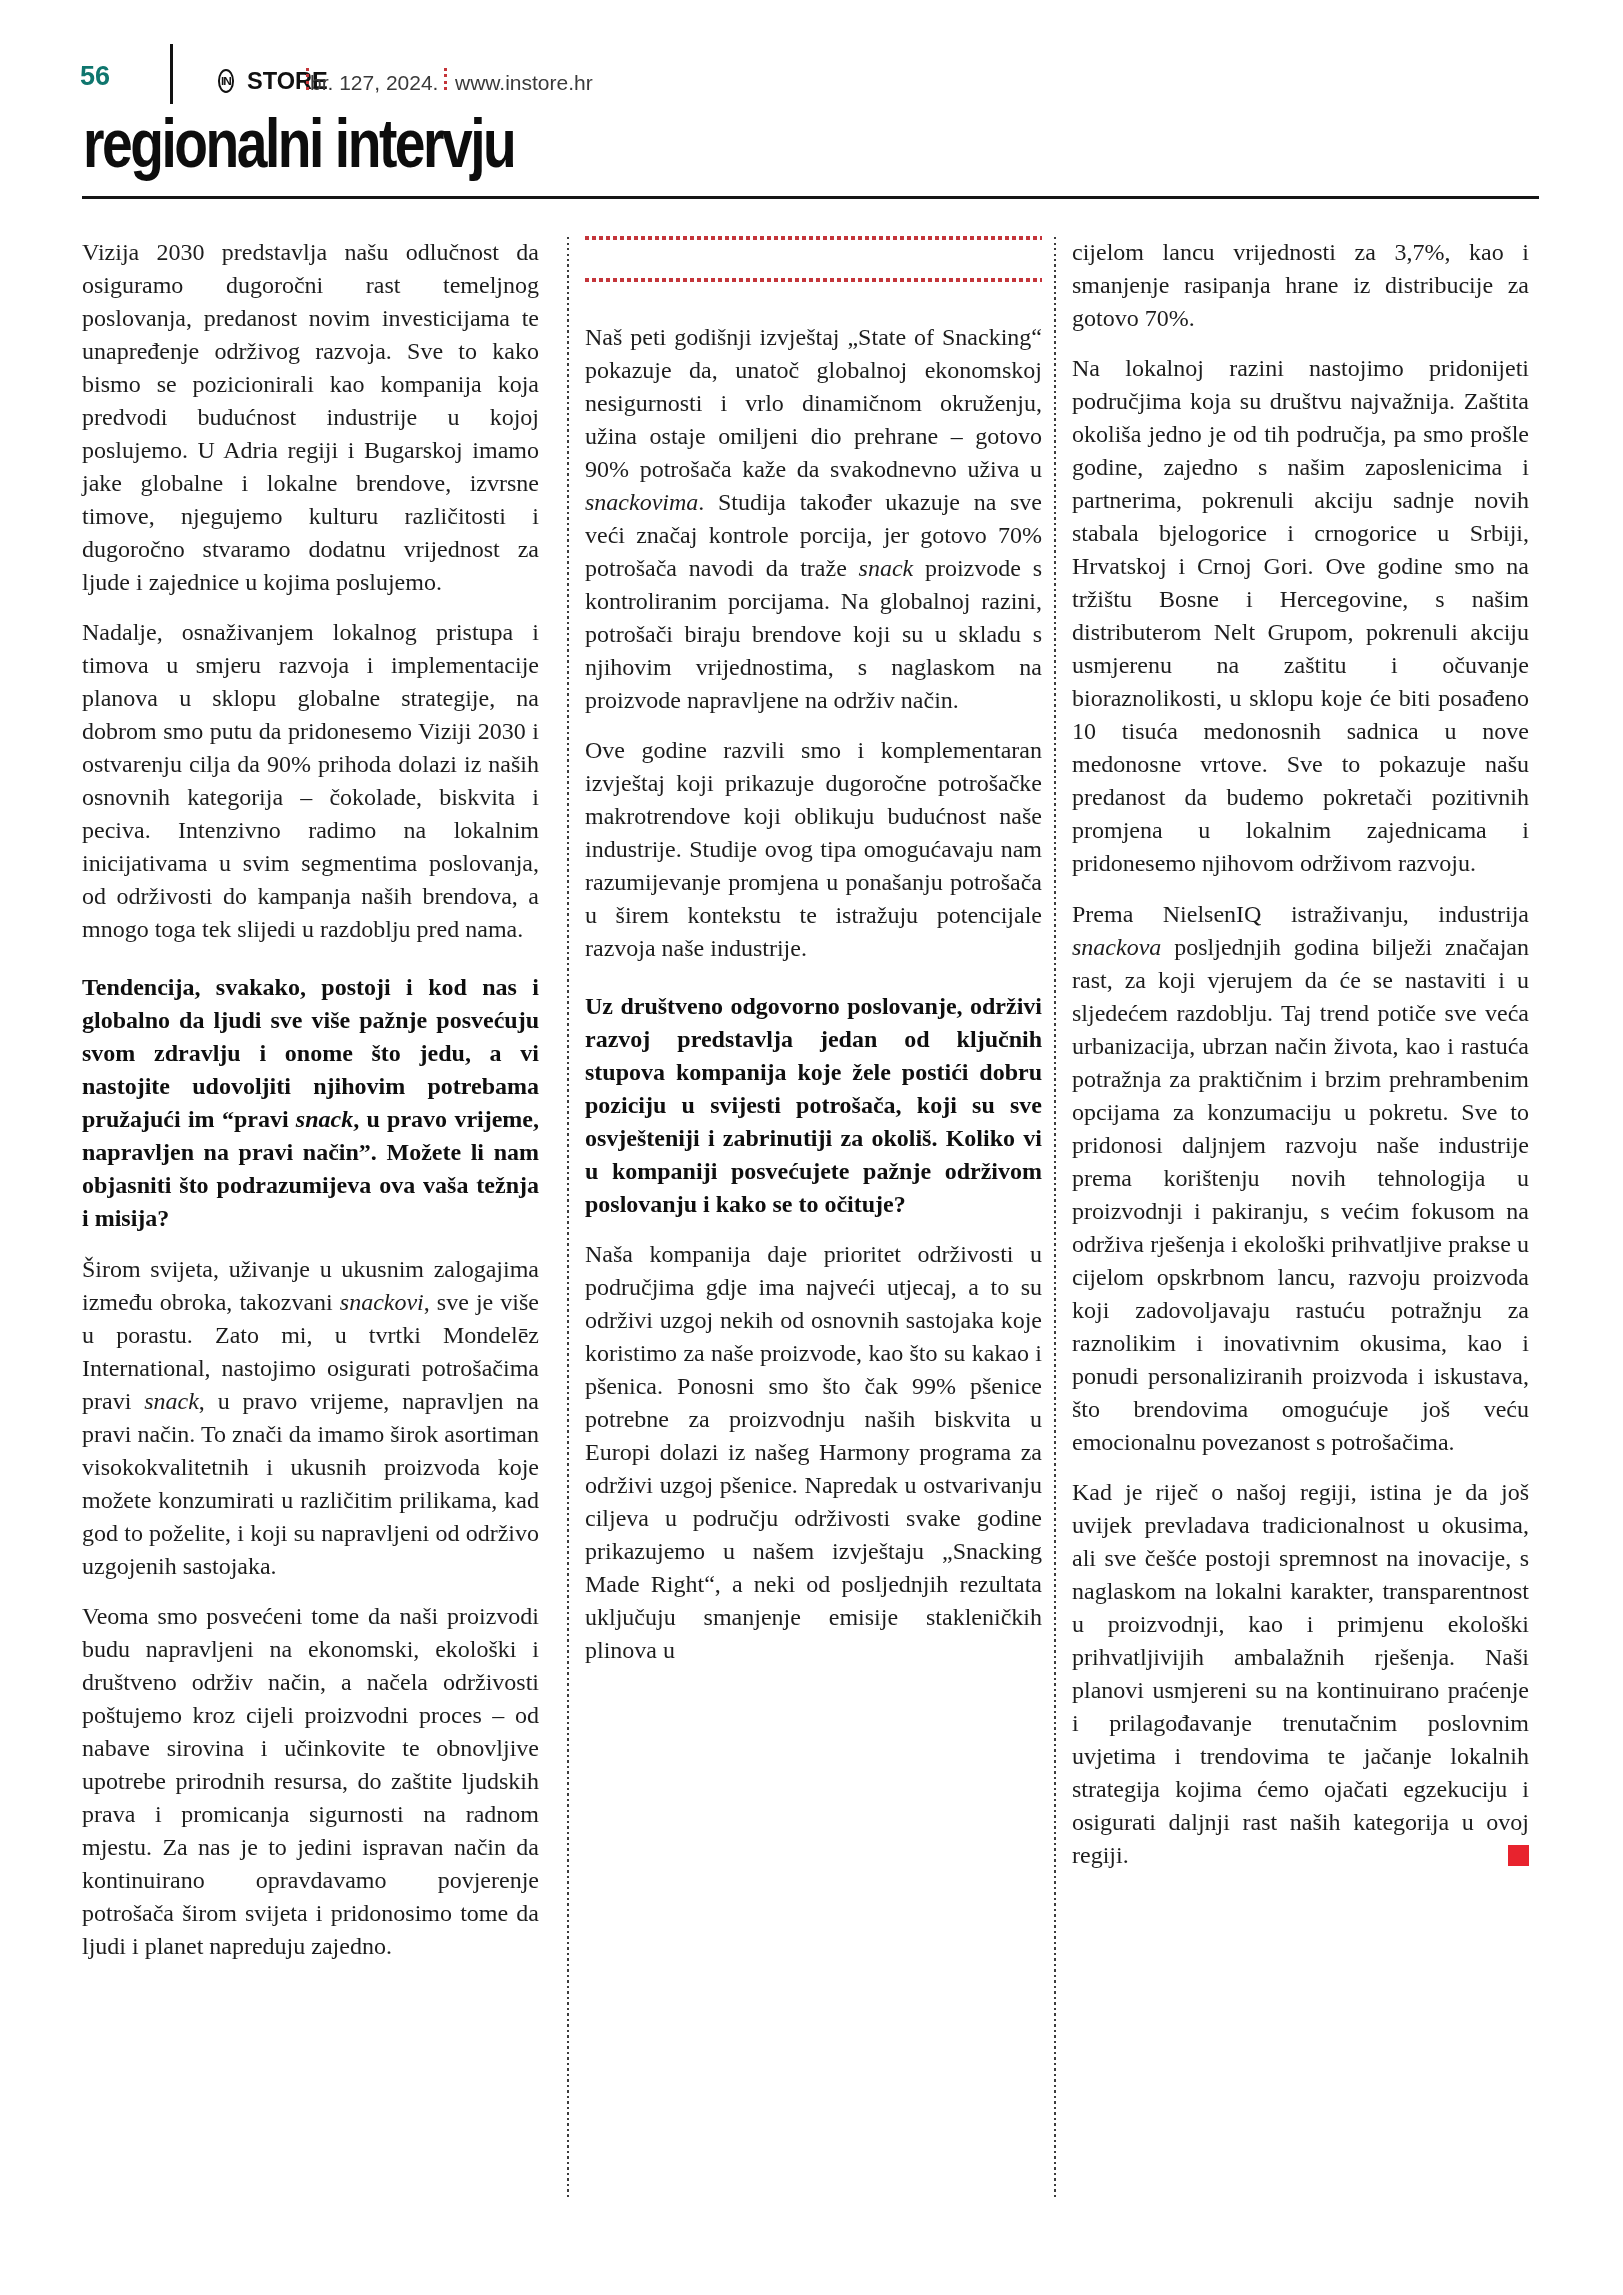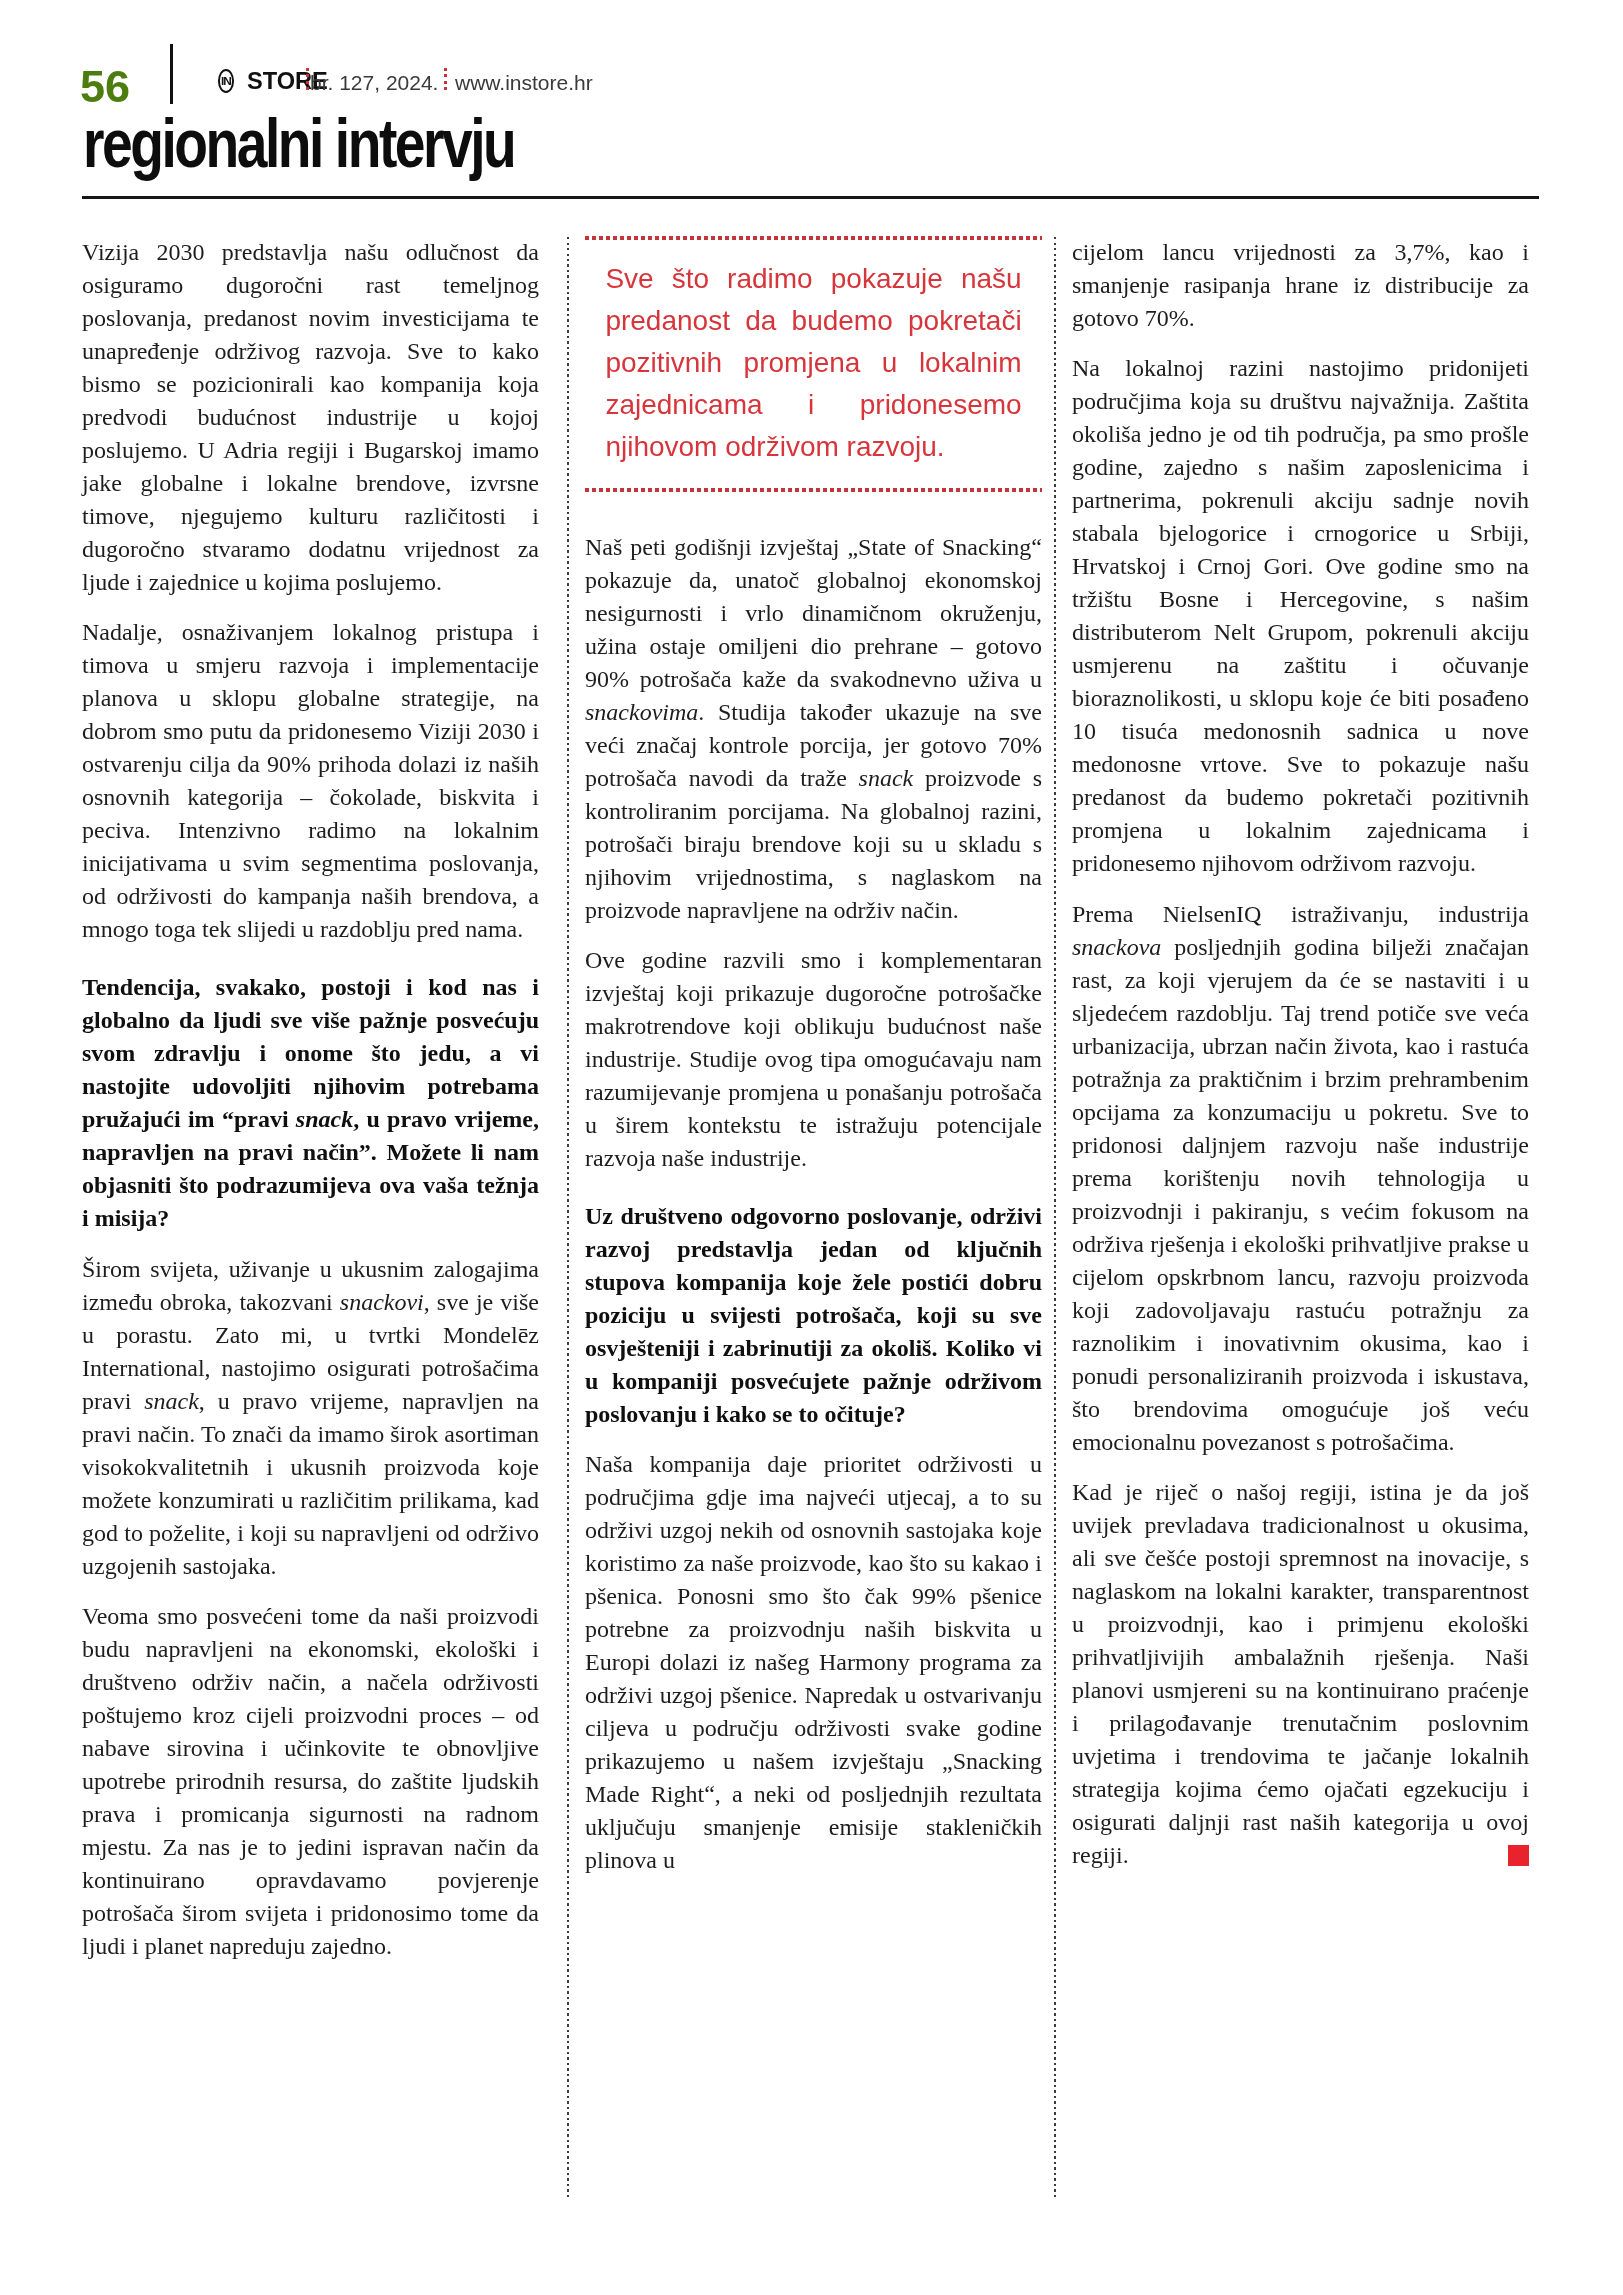--- a/index.html
+++ b/index.html
@@ -6,21 +6,21 @@
   .page{
     position:relative;
     width:1623px;height:2295px;
     background:#ffffff;
     overflow:hidden;
     font-family:"Liberation Serif", serif;
     color:#1d1d1d;
   }
   
   .hdr-item{position:absolute;font-family:"Liberation Sans", sans-serif;}
-  .page-num{left:80px;top:61px;font-size:45px;font-weight:800;color:#4d7c0f;}
+  .page-num{left:80px;top:61px;font-size:27px;font-weight:800;color:#0f766e;}
   .hdr-bar{left:170px;top:44px;width:3.1px;height:60px;background:#111;}
   .logo-mark{
     left:218px;top:69px;width:16px;height:23.6px;border:2.4px solid #111;border-radius:50%;
     display:flex;align-items:center;justify-content:center;
     font-size:11.8px;font-weight:800;color:#111;letter-spacing:-0.8px;box-sizing:border-box;
   }
   .logo-text{left:247px;top:68px;font-size:23.6px;font-weight:800;color:#111;letter-spacing:0px;}
   .red-dots{width:3.1px;height:25px;top:68px;
     background:repeating-linear-gradient(to bottom,#c4353a 0 3.1px,transparent 3.1px 6.3px);}
   .red-dots.sep1{left:306px;}
@@ -99,21 +99,20 @@
       <p class="a">Vizija 2030 predstavlja našu odlučnost da osiguramo dugoročni rast temeljnog poslovanja, predanost novim investicijama te unapređenje održivog razvoja. Sve to kako bismo se pozicionirali kao kompanija koja predvodi budućnost industrije u kojoj poslujemo. U Adria regiji i Bugarskoj imamo jake globalne i lokalne brendove, izvrsne timove, njegujemo kulturu različitosti i dugoročno stvaramo dodatnu vrijednost za ljude i zajednice u kojima poslujemo.</p>
       <p class="a">Nadalje, osnaživanjem lokalnog pristupa i timova u smjeru razvoja i implementacije planova u sklopu globalne strategije, na dobrom smo putu da pridonesemo Viziji 2030 i ostvarenju cilja da 90% prihoda dolazi iz naših osnovnih kategorija – čokolade, biskvita i peciva. Intenzivno radimo na lokalnim inicijativama u svim segmentima poslovanja, od održivosti do kampanja naših brendova, a mnogo toga tek slijedi u razdoblju pred nama.</p>
       <p class="q">Tendencija, svakako, postoji i kod nas i globalno da ljudi sve više pažnje posvećuju svom zdravlju i onome što jedu, a vi nastojite udovoljiti njihovim potrebama pružajući im “pravi <em>snack</em>, u pravo vrijeme, napravljen na pravi način”. Možete li nam objasniti što podrazumijeva ova vaša težnja i misija?</p>
       <p class="a">Širom svijeta, uživanje u ukusnim zalogajima između obroka, takozvani <em>snackovi</em>, sve je više u porastu. Zato mi, u tvrtki Mondelēz International, nastojimo osigurati potrošačima pravi <em>snack</em>, u pravo vrijeme, napravljen na pravi način. To znači da imamo širok asortiman visokokvalitetnih i ukusnih proizvoda koje možete konzumirati u različitim prilikama, kad god to poželite, i koji su napravljeni od održivo uzgojenih sastojaka.</p>
       <p class="a">Veoma smo posvećeni tome da naši proizvodi budu napravljeni na ekonomski, ekološki i društveno održiv način, a načela održivosti poštujemo kroz cijeli proizvodni proces – od nabave sirovina i učinkovite te obnovljive upotrebe prirodnih resursa, do zaštite ljudskih prava i promicanja sigurnosti na radnom mjestu. Za nas je to jedini ispravan način da kontinuirano opravdavamo povjerenje potrošača širom svijeta i pridonosimo tome da ljudi i planet napreduju zajedno.</p>
     </section>
 
   <section class="col col-2">
     <figure class="pullquote">
       <div class="pq-line top"></div>
-      <blockquote>Sve što radimo pokazuje našu predanost da budemo pokretači pozitivnih promjena u lokalnim zajednicama i pridonesemo njihovom održivom razvoju.</blockquote>
       <div class="pq-line bottom"></div>
     </figure>
       <p class="a">Naš peti godišnji izvještaj „State of Snacking“ pokazuje da, unatoč globalnoj ekonomskoj nesigurnosti i vrlo dinamičnom okruženju, užina ostaje omiljeni dio prehrane – gotovo 90% potrošača kaže da svakodnevno uživa u <em>snackovima</em>. Studija također ukazuje na sve veći značaj kontrole porcija, jer gotovo 70% potrošača navodi da traže <em>snack</em> proizvode s kontroliranim porcijama. Na globalnoj razini, potrošači biraju brendove koji su u skladu s njihovim vrijednostima, s naglaskom na proizvode napravljene na održiv način.</p>
       <p class="a">Ove godine razvili smo i komplementaran izvještaj koji prikazuje dugoročne potrošačke makrotrendove koji oblikuju budućnost naše industrije. Studije ovog tipa omogućavaju nam razumijevanje promjena u ponašanju potrošača u širem kontekstu te istražuju potencijale razvoja naše industrije.</p>
       <p class="q">Uz društveno odgovorno poslovanje, održivi razvoj predstavlja jedan od ključnih stupova kompanija koje žele postići dobru poziciju u svijesti potrošača, koji su sve osvješteniji i zabrinutiji za okoliš. Koliko vi u kompaniji posvećujete pažnje održivom poslovanju i kako se to očituje?</p>
       <p class="a">Naša kompanija daje prioritet održivosti u područjima gdje ima najveći utjecaj, a to su održivi uzgoj nekih od osnovnih sastojaka koje koristimo za naše proizvode, kao što su kakao i pšenica. Ponosni smo što čak 99% pšenice potrebne za proizvodnju naših biskvita u Europi dolazi iz našeg Harmony programa za održivi uzgoj pšenice. Napredak u ostvarivanju ciljeva u području održivosti svake godine prikazujemo u našem izvještaju „Snacking Made Right“, a neki od posljednjih rezultata uključuju smanjenje emisije stakleničkih plinova u</p>
     </section>
 
   <section class="col col-3">
       <p class="a">cijelom lancu vrijednosti za 3,7%, kao i smanjenje rasipanja hrane iz distribucije za gotovo 70%.</p>

